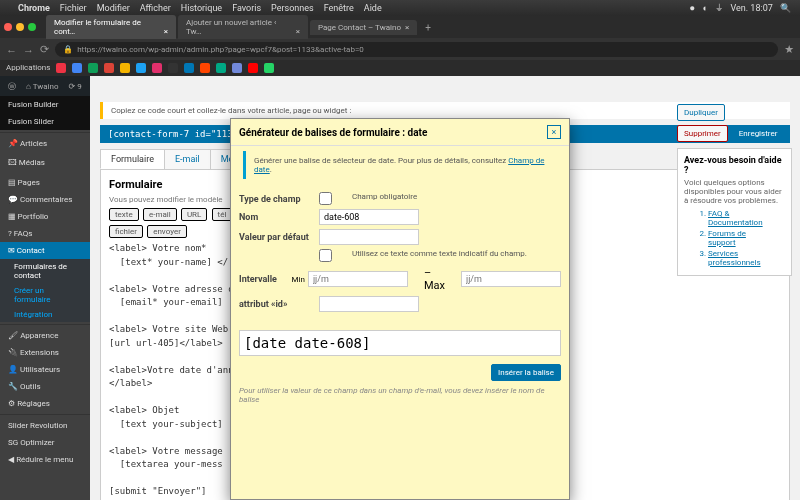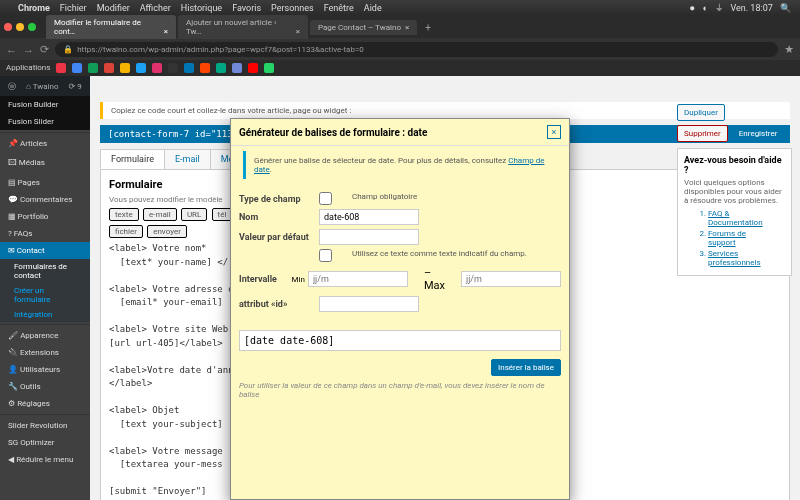--- a/index.html
+++ b/index.html
@@ -58,21 +58,21 @@
 .mhead .close{margin-left:auto;color:#0073aa;border:1px solid #0073aa;width:14px;height:14px;display:flex;align-items:center;justify-content:center;cursor:pointer;}
 .mintro{padding:5px 8px;border-left:3px solid #00a0d2;margin:5px 12px;color:#555;font-size:8px;}
 .mintro a{color:#0073aa;text-decoration:underline;}
 .mbody{padding:4px 8px;}
 .row{display:flex;align-items:center;margin:4px 0;}
 .row label{width:80px;font-size:9px;font-weight:bold;color:#444;}
 .row input[type=text]{border:1px solid #ccc;padding:2px 4px;font-size:9px;width:100px;}
 .row .dt{width:38px;}
 .row .chk{display:flex;align-items:flex-start;gap:20px;font-size:8px;color:#555;}
 .moutput{margin:10px 8px 4px;}
-.moutput input{width:100%;border:1px solid #ccc;padding:4px;font-family:monospace;font-size:10px;}
+.moutput input{width:100%;border:1px solid #ccc;padding:4px;font-family:monospace;font-size:14px;}
 .insert{float:right;margin:4px 8px 0 0;}
 .mfoot{clear:both;padding:5px 8px 8px;color:#888;font-size:8px;font-style:italic;}
 </style>
 </head>
 <body>
 
 <div class="menubar">
   <span class="apple"></span>
   <b>Chrome</b>
   <span>Fichier</span>

